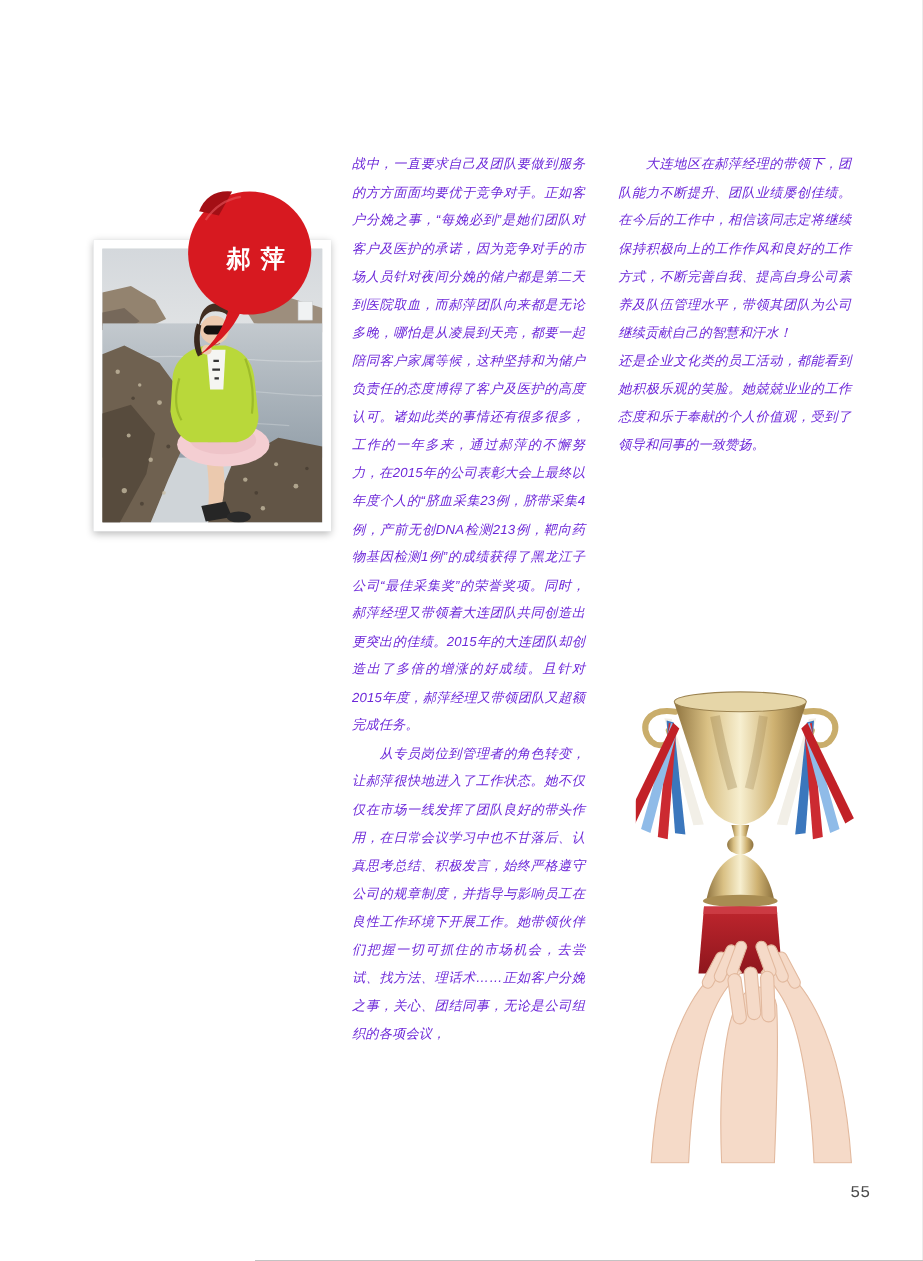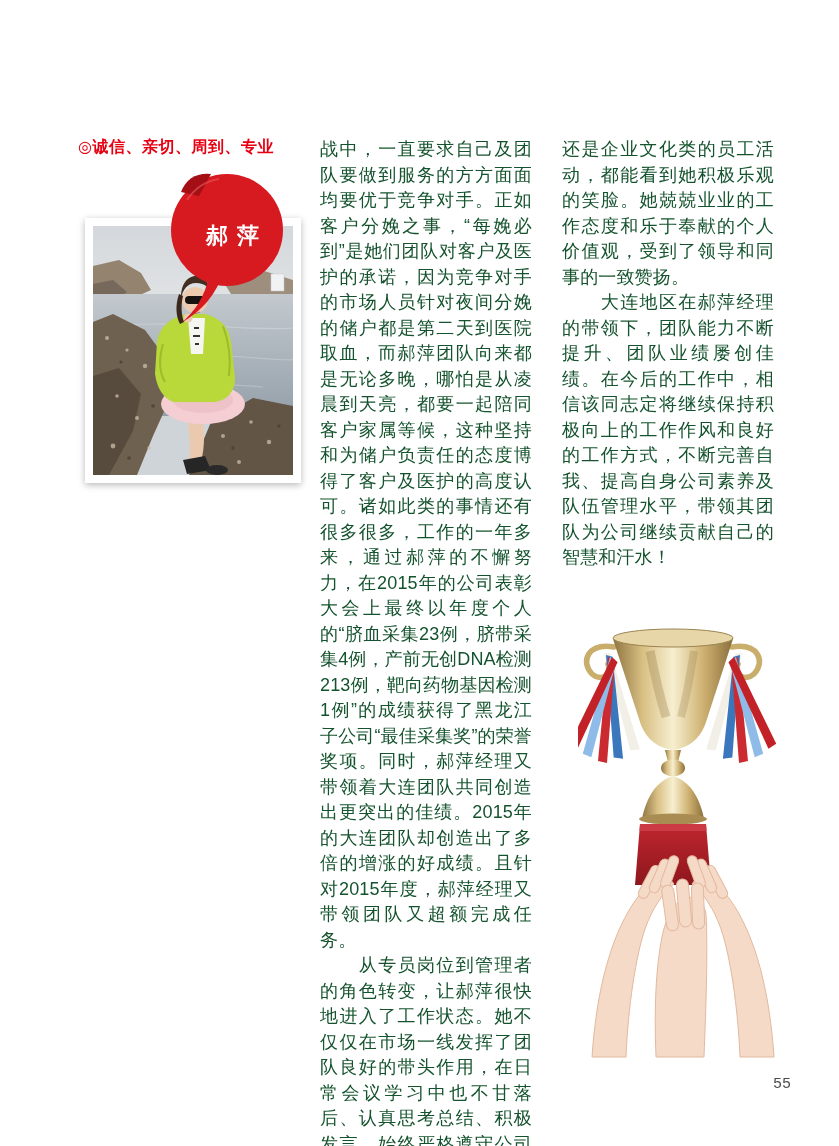--- a/index.html
+++ b/index.html
@@ -17,22 +17,22 @@
     color:#a9382b;font-size:42px;letter-spacing:6px;line-height:1;
     font-family:"DejaVu Serif","Liberation Serif",serif;font-weight:bold;
     transform:rotate(-1deg);
   }
   
   .col{position:absolute;width:212px;top:137px}
   #col1{left:78px}
   #col2{left:320px}
   #col3{left:562px}
   .col p{
-    margin:0;font-size:18px;line-height:25.5px;letter-spacing:0.15px;
-    text-align:justify;color:#14532d;
+    margin:0;font-size:12px;line-height:25.5px;letter-spacing:0.15px;
+    text-align:justify;color:#6d28d9;font-style:italic;
   }
   .subtitle{
     color:#e60012;font-weight:bold;font-size:16px;letter-spacing:0.5px;
     white-space:nowrap;height:21px;
   }
   .photo-spacer{height:340px}
   
   .photo{
     position:absolute;left:85px;top:218px;width:216px;height:265px;
     border:8px solid #ffffff;background:#cfd4d8;
@@ -56,32 +56,31 @@
     font-size:15px;color:#4a4a4a;
   }
 </style>
 </head>
 <body>
 
 <div class="page">
 
 
   <div class="col" id="col1">
-    <div class="subtitle">◎诚信、亲切、周到、专业</div>
     <div class="photo-spacer"></div>
   </div>
 
   <div class="col" id="col2">
     <p>战中，一直要求自己及团队要做到服务的方方面面均要优于竞争对手。正如客户分娩之事，“每娩必到”是她们团队对客户及医护的承诺，因为竞争对手的市场人员针对夜间分娩的储户都是第二天到医院取血，而郝萍团队向来都是无论多晚，哪怕是从凌晨到天亮，都要一起陪同客户家属等候，这种坚持和为储户负责任的态度博得了客户及医护的高度认可。诸如此类的事情还有很多很多，工作的一年多来，通过郝萍的不懈努力，在2015年的公司表彰大会上最终以年度个人的“脐血采集23例，脐带采集4例，产前无创DNA检测213例，靶向药物基因检测1例”的成绩获得了黑龙江子公司“最佳采集奖”的荣誉奖项。同时，郝萍经理又带领着大连团队共同创造出更突出的佳绩。2015年的大连团队却创造出了多倍的增涨的好成绩。且针对2015年度，郝萍经理又带领团队又超额完成任务。</p>
     <p>　　从专员岗位到管理者的角色转变，让郝萍很快地进入了工作状态。她不仅仅在市场一线发挥了团队良好的带头作用，在日常会议学习中也不甘落后、认真思考总结、积极发言，始终严格遵守公司的规章制度，并指导与影响员工在良性工作环境下开展工作。她带领伙伴们把握一切可抓住的市场机会，去尝试、找方法、理话术……正如客户分娩之事，关心、团结同事，无论是公司组织的各项会议，</p>
   </div>
 
   <div class="col" id="col3">
+    <p>　　大连地区在郝萍经理的带领下，团队能力不断提升、团队业绩屡创佳绩。在今后的工作中，相信该同志定将继续保持积极向上的工作作风和良好的工作方式，不断完善自我、提高自身公司素养及队伍管理水平，带领其团队为公司继续贡献自己的智慧和汗水！</p>
     <p>还是企业文化类的员工活动，都能看到她积极乐观的笑脸。她兢兢业业的工作态度和乐于奉献的个人价值观，受到了领导和同事的一致赞扬。</p>
-    <p>　　大连地区在郝萍经理的带领下，团队能力不断提升、团队业绩屡创佳绩。在今后的工作中，相信该同志定将继续保持积极向上的工作作风和良好的工作方式，不断完善自我、提高自身公司素养及队伍管理水平，带领其团队为公司继续贡献自己的智慧和汗水！</p>
   </div>
 
   <div class="photo">
     <svg viewBox="0 0 200 249">
       <defs>
         <linearGradient id="seaG" x1="0" y1="0" x2="0" y2="1">
           <stop offset="0" stop-color="#c3c9ce"></stop>
             <stop offset="1" stop-color="#94a0aa"></stop>
         </linearGradient>
         <linearGradient id="skyG" x1="0" y1="0" x2="0" y2="1">

